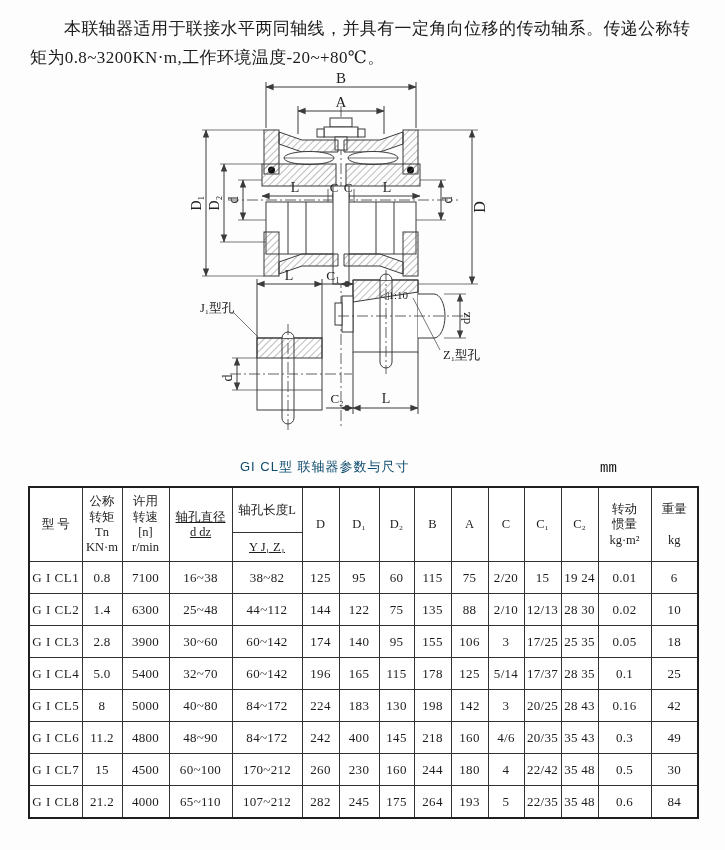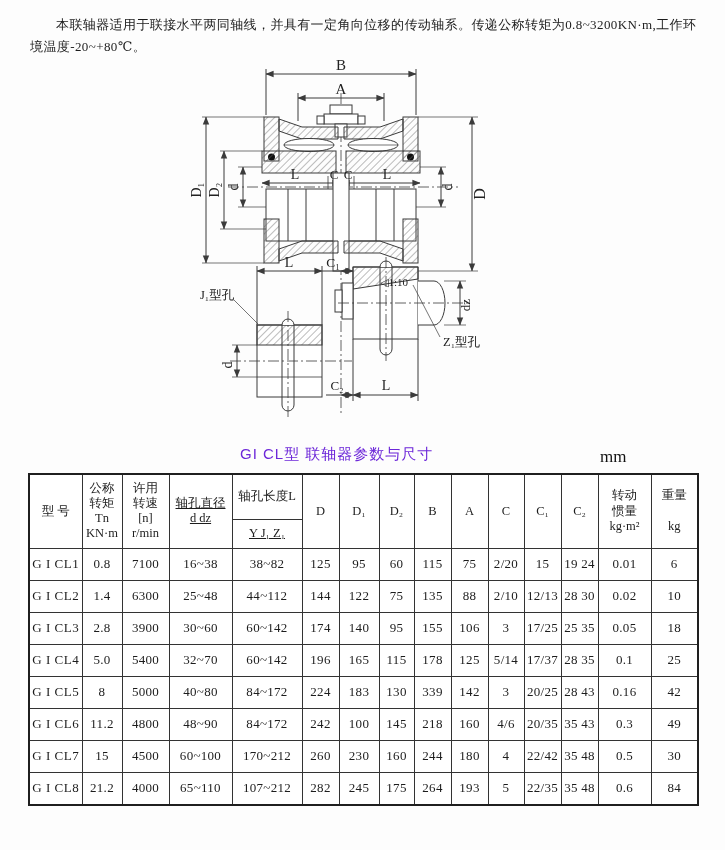--- a/index.html
+++ b/index.html
@@ -7,42 +7,42 @@
     width:725px; height:850px;
     background:#fdfdfd;
     color:#1c1c1c;
     font-family:"Liberation Serif","DejaVu Serif",serif;
     overflow:hidden;
   }
   .page { position:relative; width:725px; height:850px; }
 
   .intro {
     margin:14px 28px 0 30px;
-    font-size:13px;
+    font-size:17px;
     line-height:1.72;
     text-indent:2em;
     letter-spacing:.4px;
   }
 
   svg.drawing { display:block; margin-top:0; }
   svg.drawing text {
     font-family:"Liberation Serif","DejaVu Serif",serif;
     fill:#222;
   }
 
   .title-row { position:relative; height:24px; margin:2px 28px 4px 28px; }
   .table-title {
     position:absolute; left:212px; top:0;
     font-family:"Liberation Sans","DejaVu Sans",sans-serif;
-    font-size:15px; letter-spacing:1px; color:#6d28d9;
+    font-size:13px; letter-spacing:1px; color:#0c4a6e;
   }
   .table-unit {
     position:absolute; left:572px; top:2px;
-    font-family:Liberation Serif, serif;
-    font-size:17px; color:#111;
+    font-family:Liberation Mono, monospace;
+    font-size:14px; color:#111;
   }
 
   table.params {
     margin-left:28px;
     width:669px;
     border-collapse:collapse;
     table-layout:fixed;
     border:2px solid #1f1f1f;
     background:#fff;
   }
@@ -356,36 +356,36 @@
         </tr>
         <tr>
           <td class="model-cell">G I CL5</td>
           <td>8</td>
           <td>5000</td>
           <td>40~80</td>
           <td>84~172</td>
           <td>224</td>
           <td>183</td>
           <td>130</td>
-          <td>339</td>
+          <td>198</td>
           <td>142</td>
           <td>3</td>
           <td>20/25</td>
           <td>28 43</td>
           <td>0.16</td>
           <td>42</td>
         </tr>
         <tr>
           <td class="model-cell">G I CL6</td>
           <td>11.2</td>
           <td>4800</td>
           <td>48~90</td>
           <td>84~172</td>
           <td>242</td>
-          <td>100</td>
+          <td>400</td>
           <td>145</td>
           <td>218</td>
           <td>160</td>
           <td>4/6</td>
           <td>20/35</td>
           <td>35 43</td>
           <td>0.3</td>
           <td>49</td>
         </tr>
         <tr>

